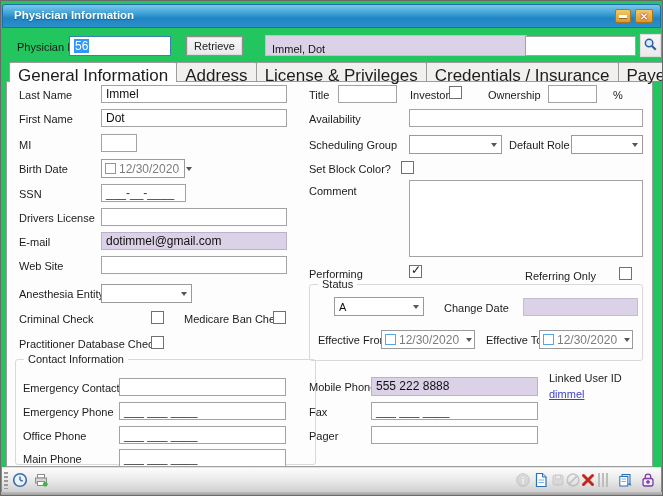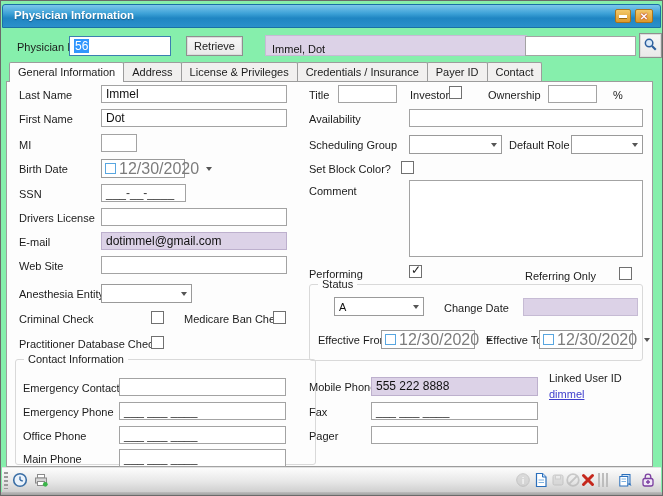--- a/index.html
+++ b/index.html
@@ -1,17 +1,17 @@
 <!DOCTYPE html>
 <html><head>
 <meta charset="utf-8">
 <style>
   html,body{margin:0;padding:0;background:#cfcfcf;}
   #win{position:relative;width:663px;height:496px;font-family:"Liberation Sans",sans-serif;
-       background:#86efac;border:1px solid #6a6a6a;box-sizing:border-box;overflow:hidden;}
+       background:#22c55e;border:1px solid #6a6a6a;box-sizing:border-box;overflow:hidden;}
   .lbl{position:absolute;font-size:11px;color:#1b1b1b;white-space:nowrap;}
   
   .titlebar{position:absolute;left:1px;top:3px;right:1px;height:24px;
     background:linear-gradient(#7cc7ec,#3ba0d6 40%,#1f85c2 60%,#2b90cb);
     border:1px solid #1a6fa6;border-radius:3px 3px 0 0;box-sizing:border-box;}
   .title{position:absolute;left:11px;top:4px;font-size:11.5px;font-weight:bold;color:#fff;
     text-shadow:0 1px 1px rgba(0,40,70,.45);}
   .btn-min,.btn-close{position:absolute;top:4px;height:14px;border-radius:2px;cursor:default;
     background:linear-gradient(#f3c96a,#dd9a2c);border:1px solid #a8741c;box-sizing:border-box;
     display:flex;align-items:center;justify-content:center;}
@@ -26,40 +26,40 @@
   .flat-lav{position:absolute;background:#dcd2e7;border:1px solid #c6bbd4;box-sizing:border-box;
     font-size:11px;color:#141414;padding:6px 6px;line-height:15px;white-space:nowrap;}
   .mask{color:#3a3a3a;}
   .btn{position:absolute;background:linear-gradient(#f7f7f7,#e9e9e9);border:1px solid #8f8f8f;
     box-shadow:inset 0 0 0 1px #dcdcdc;box-sizing:border-box;font-size:11px;color:#222;
     display:flex;align-items:center;justify-content:center;cursor:default;}
   .sel{background:#3297fd;color:#fff;padding:0 1px;}
   
   .tabstrip{position:absolute;left:5px;top:61px;width:647px;height:19px;display:flex;
     align-items:flex-end;padding-left:3px;box-sizing:border-box;z-index:3;}
-  .tab{font-size:11px;color:#1c1c1c;padding:3px 8px 0;height:19px;box-sizing:border-box;
+  .tab{font-size:17px;color:#1c1c1c;padding:3px 8px 0;height:19px;box-sizing:border-box;
     background:#f1f0ef;border:1px solid #9c9c9c;border-bottom:none;border-radius:2px 2px 0 0;
     margin-left:-1px;white-space:nowrap;}
   .tab.active{background:#fdfdfd;height:20px;margin-bottom:-1px;z-index:4;position:relative;margin-left:0;}
   .page{position:absolute;left:5px;top:80px;width:647px;height:386px;background:#fdfdfd;
     border:1px solid #9c9c9c;box-sizing:border-box;z-index:2;}
   
   .chk{position:absolute;width:13px;height:13px;background:#fff;border:1px solid #707070;
     box-sizing:border-box;z-index:5;}
   .chk[data-checked="true"]::after{content:"✓";position:absolute;top:-3px;left:1px;font-size:12px;color:#222;}
   
   .combo{position:absolute;background:#fff;border:1px solid #9a9a9a;box-sizing:border-box;
     display:flex;align-items:center;font-size:11px;color:#111;padding:0 4px;z-index:5;}
   .combo .val{flex:1;overflow:hidden;white-space:nowrap;}
   .tri{width:0;height:0;border-left:3.5px solid transparent;border-right:3.5px solid transparent;
     border-top:4px solid #555;margin-left:4px;flex:none;}
   .datecombo{position:absolute;background:#fff;border:1px solid #9a9a9a;box-sizing:border-box;
     display:flex;align-items:center;padding:0 3px;gap:3px;z-index:5;}
   .datechk{width:11px;height:11px;border:1px solid #58a6e0;background:#fff;box-sizing:border-box;flex:none;}
-  .dateval{font-size:16px;color:#7c7c7c;white-space:nowrap;flex:1;}
+  .dateval{font-size:12px;color:#7c7c7c;white-space:nowrap;flex:1;}
   
   .groupbox{position:absolute;border:1px solid #d9d9d9;border-radius:3px;box-sizing:border-box;}
   .gb-title{position:absolute;top:-7px;left:8px;background:#fdfdfd;padding:0 4px;
     font-size:11px;color:#1b1b1b;white-space:nowrap;}
   .bigbox{position:absolute;background:#fff;border:1px solid #a3a3a3;box-sizing:border-box;}
   .link{position:absolute;font-size:11px;color:#3e3ecd;text-decoration:underline;cursor:pointer;white-space:nowrap;}
   
   .statusbar{position:absolute;left:1px;right:1px;top:466px;height:25px;
     background:linear-gradient(#fcfcfc,#e8e8e8 55%,#cfcfcf);border-top:1px solid #e2e2e2;box-sizing:border-box;}
   .sb-grip{position:absolute;left:2px;top:4px;width:4px;height:17px;

